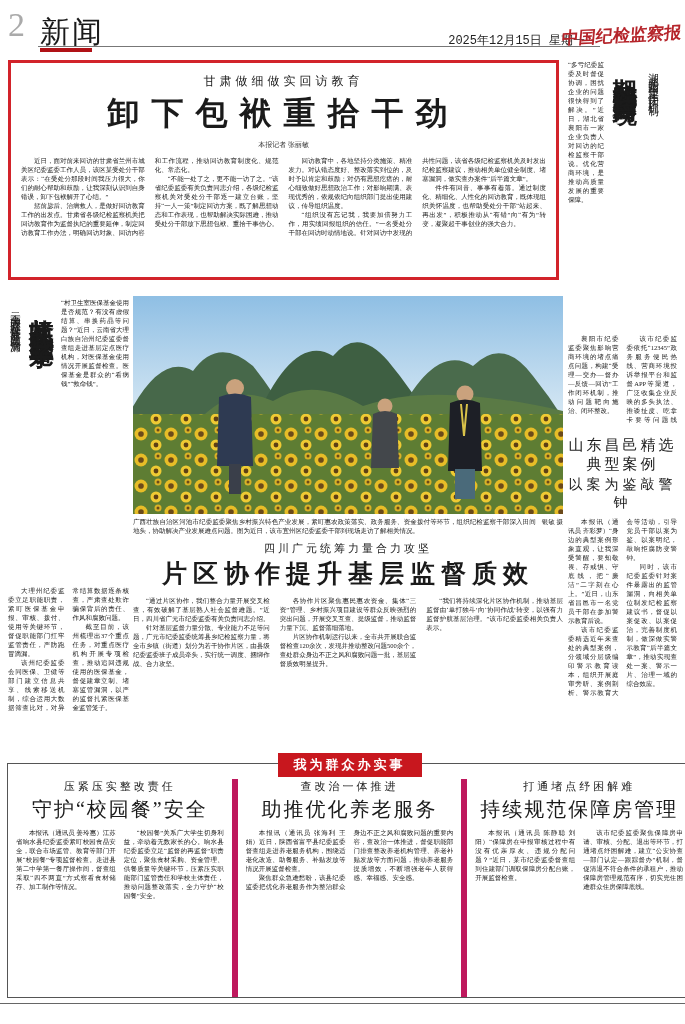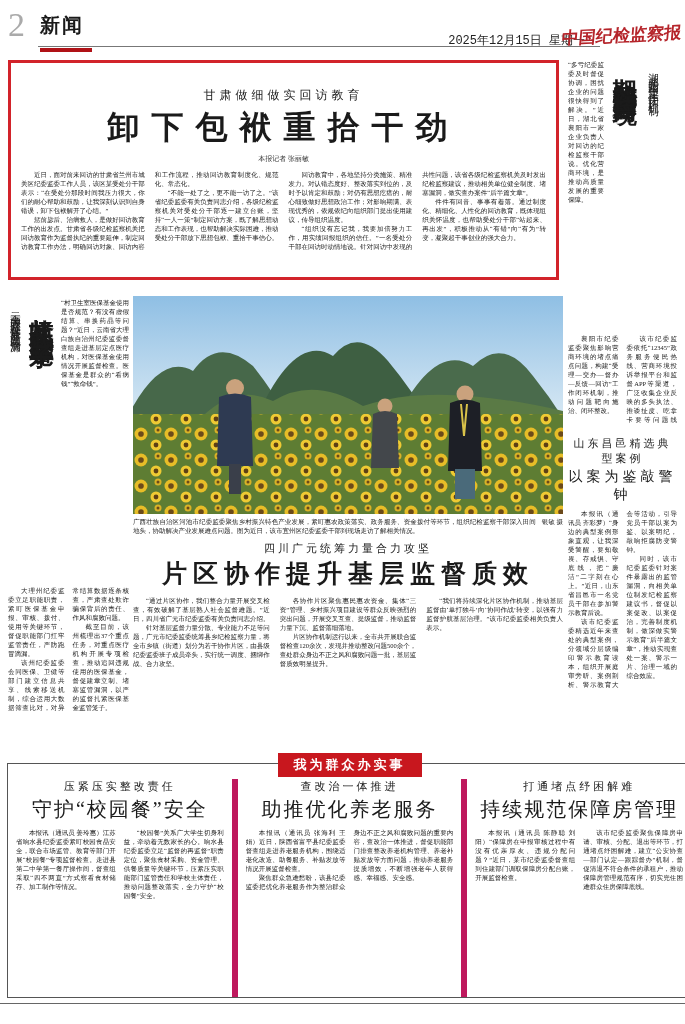--- a/index.html
+++ b/index.html
@@ -1,47 +1,47 @@
 <!DOCTYPE html>
 <html><head>
 <meta charset="utf-8">
 <style>
   html,body{margin:0;padding:0;background:#e9e9e9;}
   .page{position:relative;width:685px;height:1024px;background:#fff;margin:0 auto;
         font-family:"Liberation Serif","DejaVu Serif",serif;color:#1a1a1a;overflow:hidden;}
   
   .hdr{position:absolute;left:0;top:0;width:685px;height:56px;}
   .hdr .pagenum{position:absolute;left:8px;top:6px;font-size:34px;color:#aaa;font-weight:400;}
-  .hdr .section{position:absolute;left:40px;top:12px;font-size:20px;font-weight:700;letter-spacing:2px;}
+  .hdr .section{position:absolute;left:40px;top:12px;font-size:30px;font-weight:400;letter-spacing:2px;}
   .hdr .rule{position:absolute;left:38px;top:46px;width:562px;height:1px;background:#777;}
   .hdr .rule-red{position:absolute;left:40px;top:48px;width:52px;height:4px;background:#b01217;}
   .hdr .date{position:absolute;right:100px;top:32px;font-size:12px;color:#222;font-family:Liberation Mono, monospace;}
   .hdr .masthead{position:absolute;right:4px;top:24px;font-size:17px;font-weight:900;color:#b5242a;
                  transform:skewX(-8deg) rotate(-3deg);letter-spacing:0px;white-space:nowrap;}
   
   .body-sm{font-size:6.5px;line-height:9px;text-align:justify;overflow:hidden;}
   .para{margin:0;text-indent:2em;}
   .kicker-c{text-align:center;font-size:11px;letter-spacing:3px;font-weight:400;}
   
   .mainbox{position:absolute;left:8px;top:60px;width:551px;height:220px;border:3.5px solid #d2232a;
-           box-sizing:border-box;padding:22px 10px 6px;}
+           box-sizing:border-box;padding:8px 10px 6px;}
   .mainbox .kicker{text-align:center;font-size:12px;letter-spacing:4px;margin-top:2px;}
   .mainbox .headline{text-align:center;font-size:32px;font-weight:700;letter-spacing:12px;margin-top:2px;}
   .mainbox .byline{text-align:center;font-size:7px;margin-top:4px;color:#333;}
   .mainbox .mbody{margin-top:6px;height:148px;column-count:4;column-gap:10px;}
   
   .rstrip{position:absolute;left:568px;top:60px;width:109px;height:705px;}
   .rt-headrow{display:flex;flex-direction:row;height:268px;}
   .rt-col1{width:36px;height:100%;}
   .rt-headline{writing-mode:vertical-rl;font-size:24px;font-weight:700;letter-spacing:2px;
                margin-left:6px;line-height:30px;}
   .rt-kicker{writing-mode:vertical-rl;font-size:10.5px;letter-spacing:3px;margin-left:6px;padding-top:4px;}
   .rt-body{margin-top:6px;height:92px;column-count:2;column-gap:8px;}
   .rb{margin-top:10px;}
-  .rb .kicker-c{font-size:11px;}
+  .rb .kicker-c{font-size:15px;}
   .rb .headline{text-align:center;font-size:14px;font-weight:400;letter-spacing:4px;margin:2px 0 5px;}
   .rb-body{height:256px;column-count:2;column-gap:8px;}
   
   .lstrip{position:absolute;left:8px;top:298px;width:121px;height:467px;}
   .la-headrow{display:flex;flex-direction:row;height:282px;}
   .la-kicker{writing-mode:vertical-rl;font-size:10.5px;letter-spacing:2px;padding-top:6px;}
   .la-headline{writing-mode:vertical-rl;font-size:25px;font-weight:700;letter-spacing:3px;margin:0 5px 0 4px;line-height:30px;}
   .la-col1{flex:1;height:100%;}
   .la-body{margin-top:6px;height:172px;column-count:2;column-gap:8px;}
   

